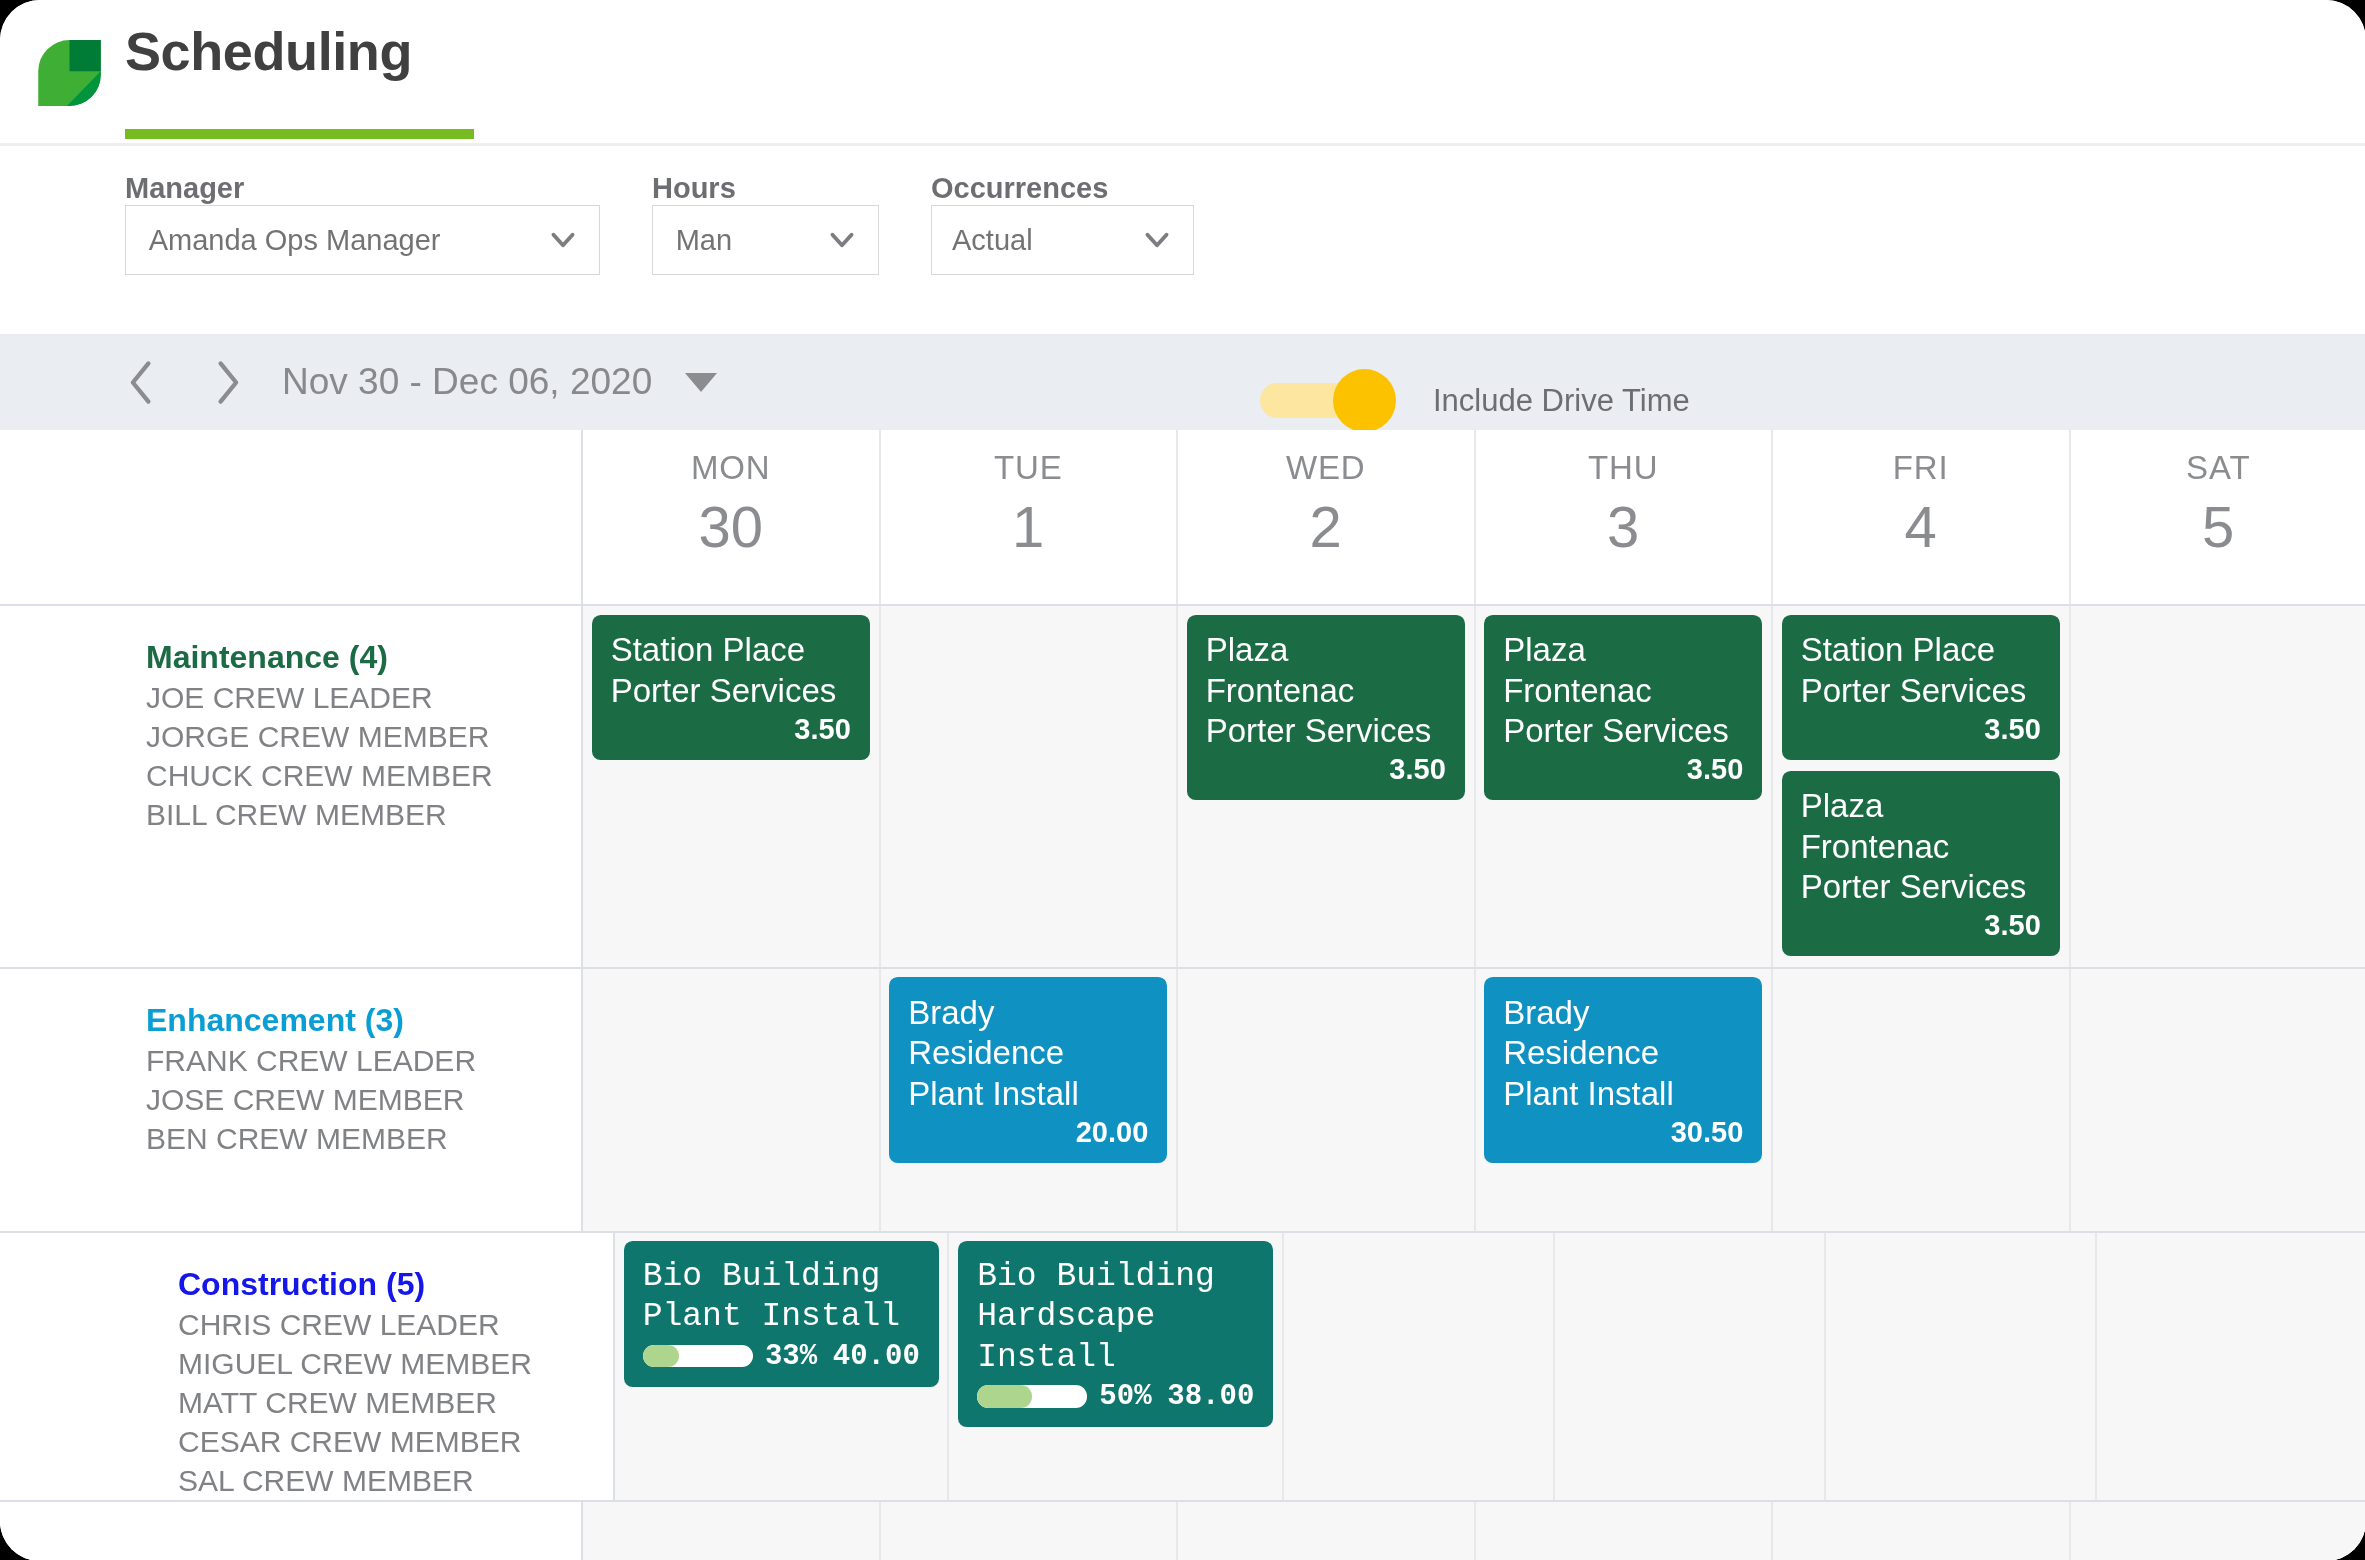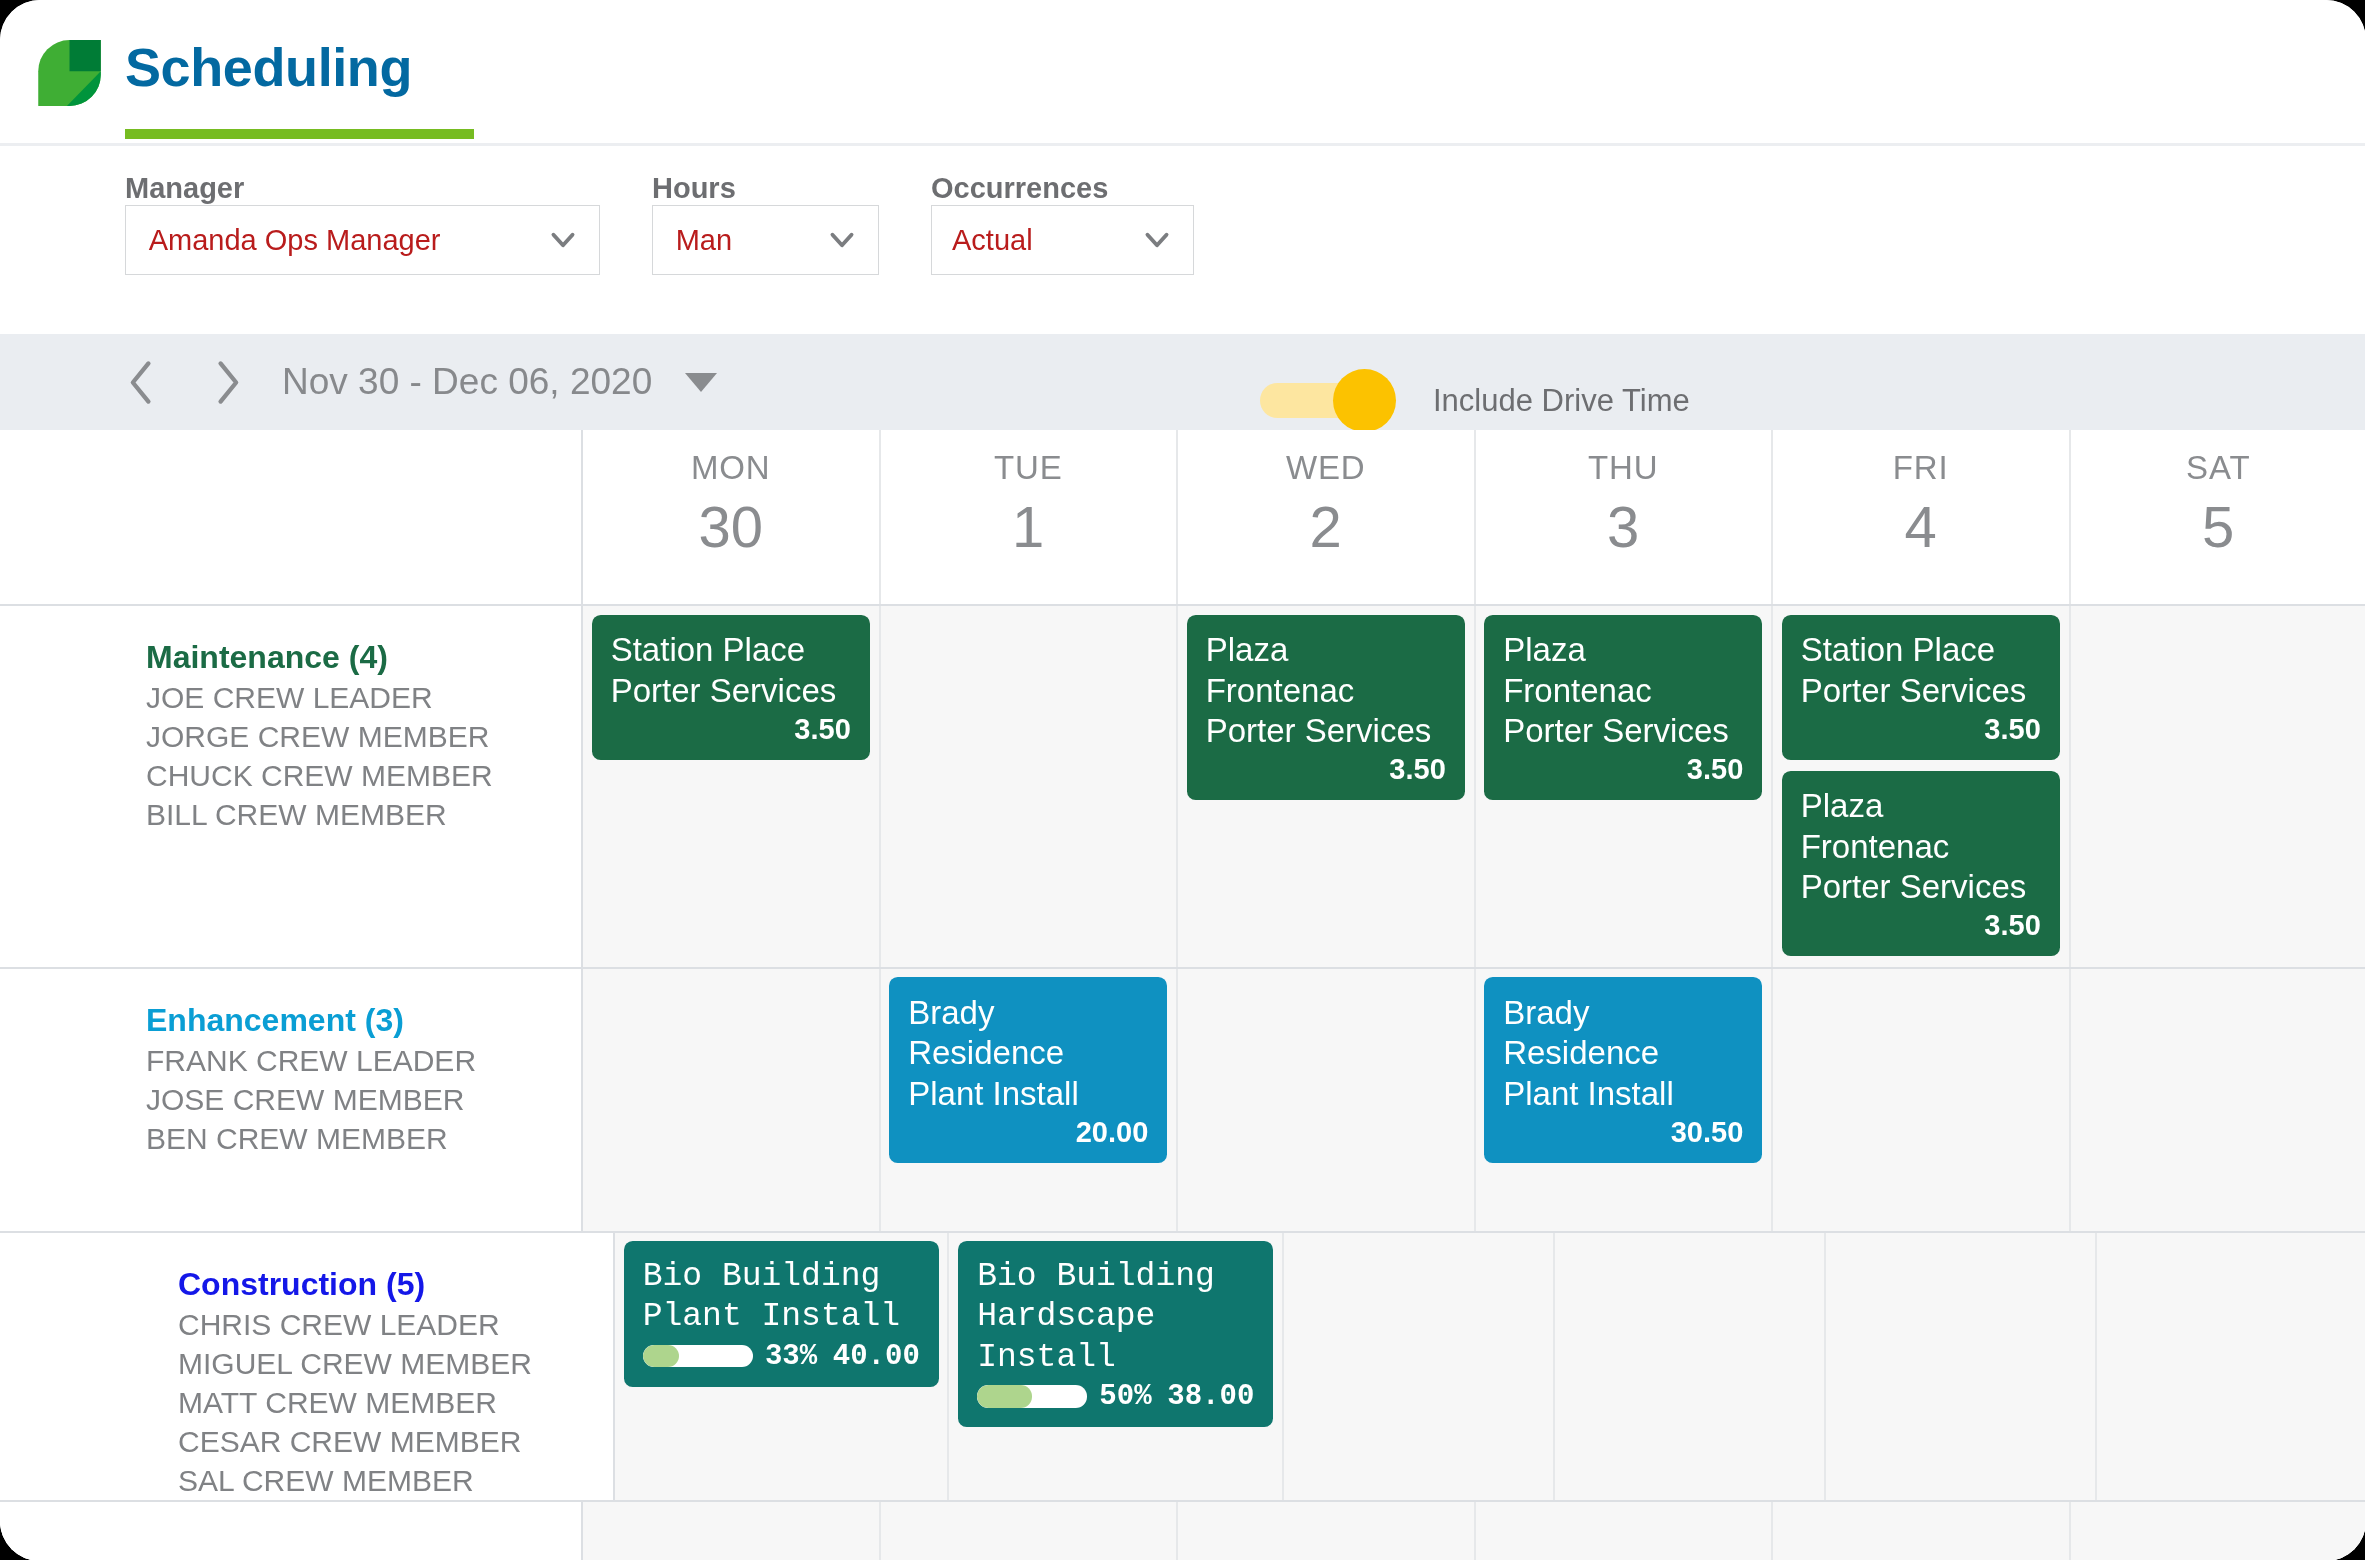--- a/index.html
+++ b/index.html
@@ -25,24 +25,24 @@
     border-bottom: 3.5px solid #eceef1;
   }
   .logo {
     position: absolute;
     left: 38px; top: 40px;
     width: 63px; height: 66px;
   }
   .logo svg { display: block; width: 63px; height: 66px; }
   .app-title {
     position: absolute;
-    left: 125px; top: 36px;
+    left: 125px; top: 20px;
     font-size: 54px;
     font-weight: bold;
-    color: #0369a1;
+    color: #404040;
     letter-spacing: -0.4px;
   }
   .title-underline {
     position: absolute;
     left: 125px; top: 129px;
     width: 349px; height: 9.6px;
     background: #76bc21;
   }
 
   
@@ -62,21 +62,21 @@
     position: relative;
     height: 70px;
     border: 1.7px solid #d6d8da;
     background: #fff;
     display: flex;
     align-items: center;
     padding: 0 0 0 22.7px;
   }
   .select-value {
     font-size: 29px;
-    color: #b91c1c;
+    color: #737373;
     white-space: nowrap;
   }
   .chevron {
     position: absolute;
     right: 22.7px; top: 50%;
     transform: translateY(-50%);
     width: 26px; height: 26px;
   }
   .chevron svg { display: block; }
 

